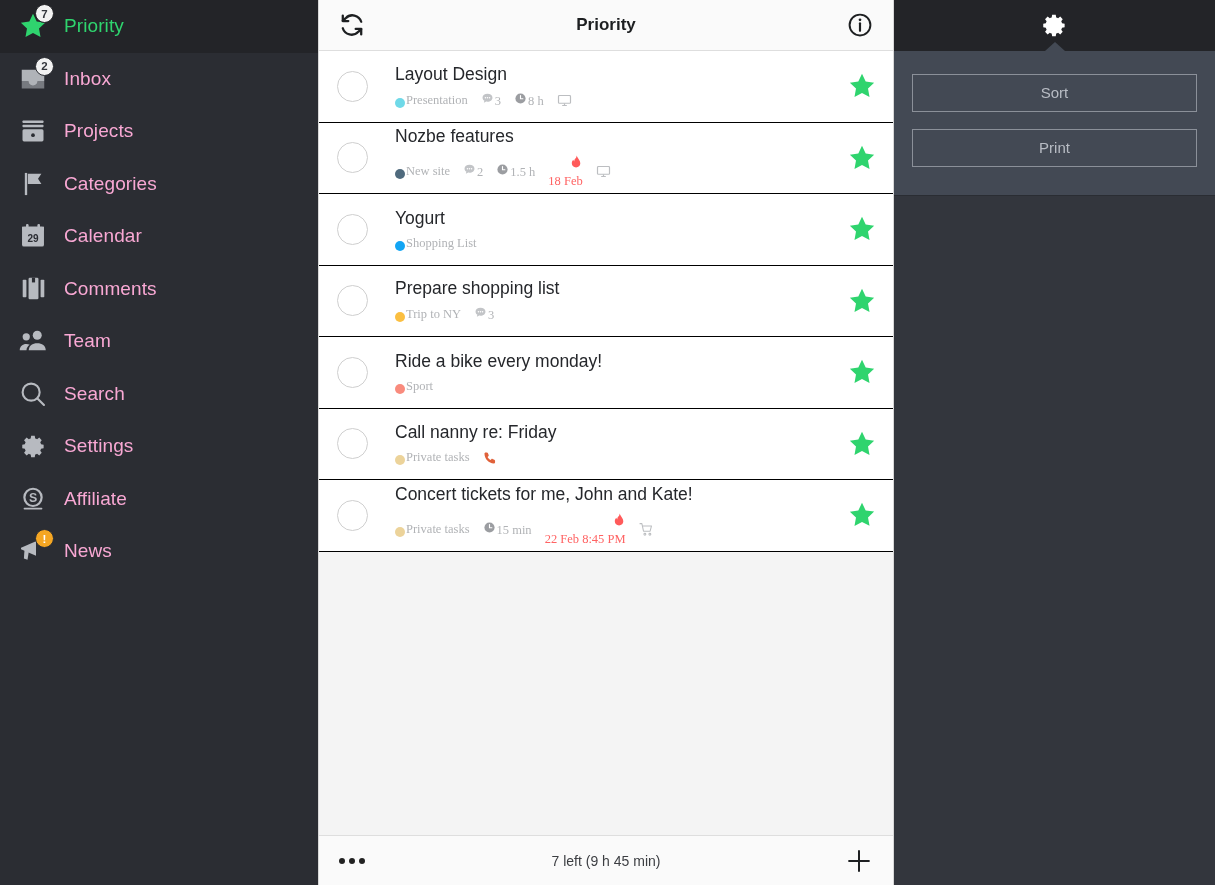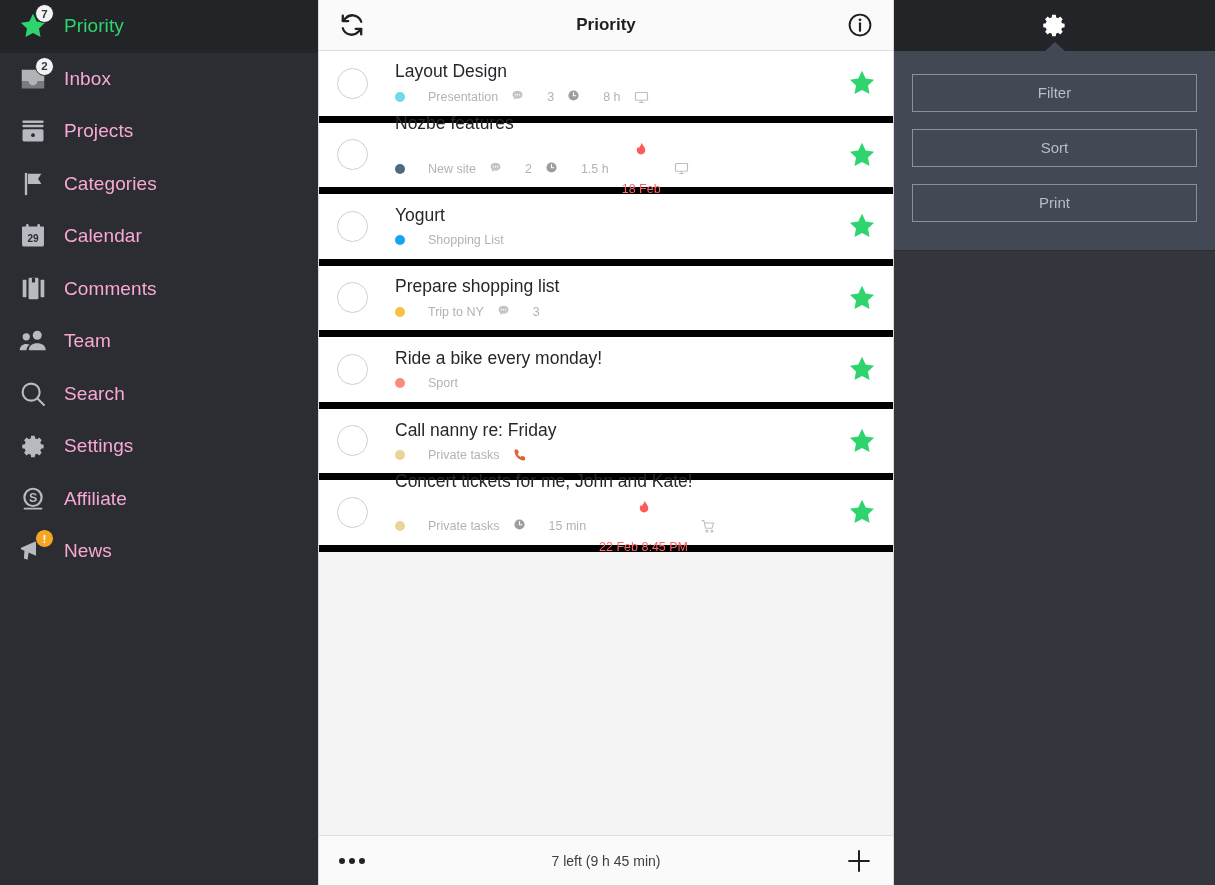--- a/index.html
+++ b/index.html
@@ -75,42 +75,42 @@
     pointer-events: none;
   }
   .main-header-inner { position: relative; width: 100%; display: flex;
     align-items: center; justify-content: space-between; }
   .icon-btn { cursor: pointer; display: flex; align-items: center;
     justify-content: center; z-index: 2; }
 
   .task-list { flex: 1 1 auto; overflow: hidden; background: #f4f4f4; }
   .task-row {
     background: #fff;
-    border-bottom: 7px solid #000000;
+    border-bottom: 1px solid #000000;
     height: 71.5px;
     display: flex; align-items: center;
     padding: 0 16px 0 18px;
     cursor: pointer;
   }
   .checkbox {
     width: 31px; height: 31px; border-radius: 50%;
     border: 1px solid #cfcfcf; background: #fff;
     flex: 0 0 31px; cursor: pointer;
   }
   .task-body { flex: 1 1 auto; padding-left: 27px; min-width: 0; }
   .task-name {
     font-size: 17.5px; color: #25272b; line-height: 1.2;
     white-space: nowrap; overflow: hidden;
   }
   .task-meta {
     display: flex; align-items: center; gap: 5px;
     margin-top: 7px; font-size: 12.5px; color: #b1b3b6;
     white-space: nowrap;
   }
-  .meta-chunk { display: flex; align-items: center; gap: 23px; margin-right: 8px; }
+  .meta-chunk { display: flex; align-items: flex-end; gap: 1px; margin-right: 8px; font-family: Liberation Serif, serif; }
   .proj-dot { width: 10px; height: 10px; border-radius: 50%; flex: 0 0 10px; }
   .meta-due { color: #ff6363; flex-direction: column; }
   .star { flex: 0 0 30px; cursor: pointer; display: flex;
     align-items: center; justify-content: center; }
 
   .main-footer {
     height: 50px; flex: 0 0 50px;
     background: #fafafa;
     border-top: 1px solid #dedede;
     display: flex; align-items: center; justify-content: space-between;
@@ -531,19 +531,18 @@
   </section>
 
   <aside class="rightpane">
     <div class="right-header">
       <svg width="27" height="27" viewBox="0 0 24 24" fill="#ffffff">
         <path d="M12 8.2a3.8 3.8 0 1 0 0 7.6 3.8 3.8 0 0 0 0-7.6zm0 5.9a2.1 2.1 0 1 1 0-4.2 2.1 2.1 0 0 1 0 4.2z"></path>
         <path d="M21 13.6v-3.2l-2.3-.4a7 7 0 0 0-.7-1.7l1.3-1.9-2.2-2.3-1.9 1.4a7 7 0 0 0-1.7-.7L13.1 2.5H9.9l-.4 2.3a7 7 0 0 0-1.7.7L5.9 4.1 3.6 6.4l1.4 1.9a7 7 0 0 0-.7 1.7l-2.3.4v3.2l2.3.4c.16.6.4 1.17.7 1.7l-1.4 1.9 2.3 2.3 1.9-1.4c.53.3 1.1.54 1.7.7l.4 2.3h3.2l.4-2.3a7 7 0 0 0 1.7-.7l1.9 1.4 2.2-2.3-1.3-1.9c.3-.53.54-1.1.7-1.7l2.3-.4z"></path>
       </svg>
     </div>
     <div class="popover" id="popover">
-        <button class="pop-btn">Filter</button>
         <button class="pop-btn">Sort</button>
         <button class="pop-btn">Print</button>
       </div>
   </aside>
 
 </div>
 
 </body></html>

